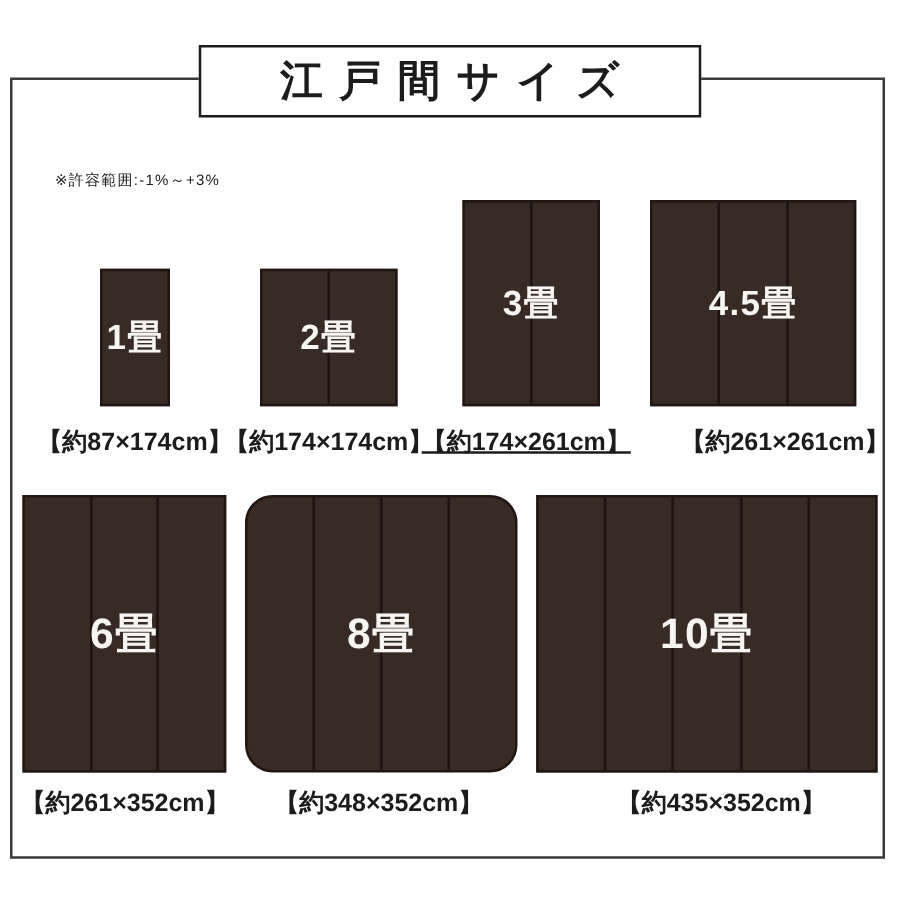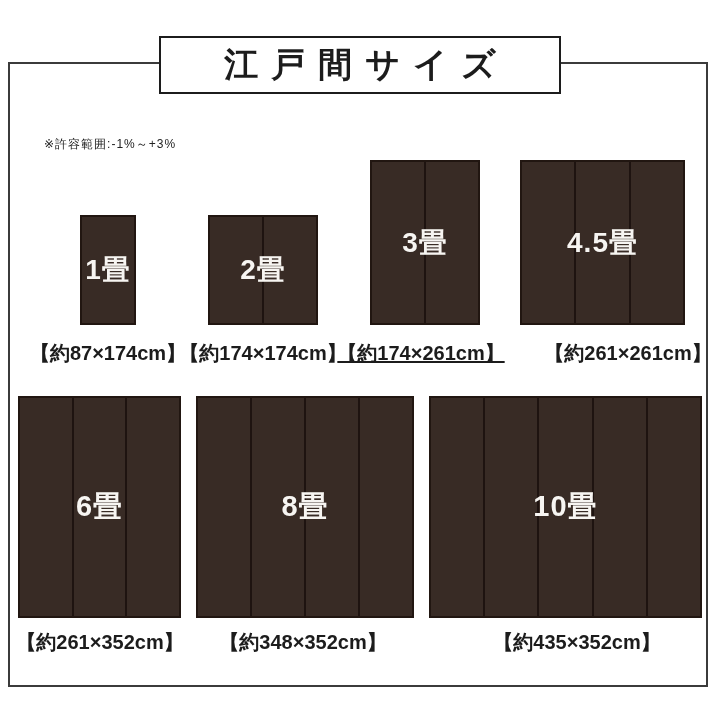--- a/index.html
+++ b/index.html
@@ -81,28 +81,28 @@
     display: flex;
     align-items: center;
     justify-content: center;
     color: #f7f5f2;
     font-weight: bold;
     font-size: 28px;
     letter-spacing: 1px;
     z-index: 2;
     white-space: nowrap;
   }
-  .rug-big .rug-label { font-size: 29px; }
+  .rug-big .rug-label { font-size: 34px; }
   
   .rug-1  { left: 80px;  top: 215px; width: 56px;  height: 110px; }
   .rug-2  { left: 208px; top: 215px; width: 110px; height: 110px; }
   .rug-3  { left: 370px; top: 160px; width: 110px; height: 165px; }
   .rug-45 { left: 520px; top: 160px; width: 165px; height: 165px; }
   .rug-6  { left: 18px;  top: 396px; width: 163px; height: 222px; }
-  .rug-8  { left: 196px; top: 396px; width: 218px; height: 222px; }
+  .rug-8  { left: 196px; top: 396px; width: 218px; height: 222px; border-radius: 22px; }
   .rug-10 { left: 429px; top: 396px; width: 273px; height: 222px; text-align: right; }
   
   .dim {
     position: absolute;
     transform: translateX(-50%);
     font-size: 20px;
     font-weight: bold;
     color: #1c1c1c;
     white-space: nowrap;
     z-index: 2;

